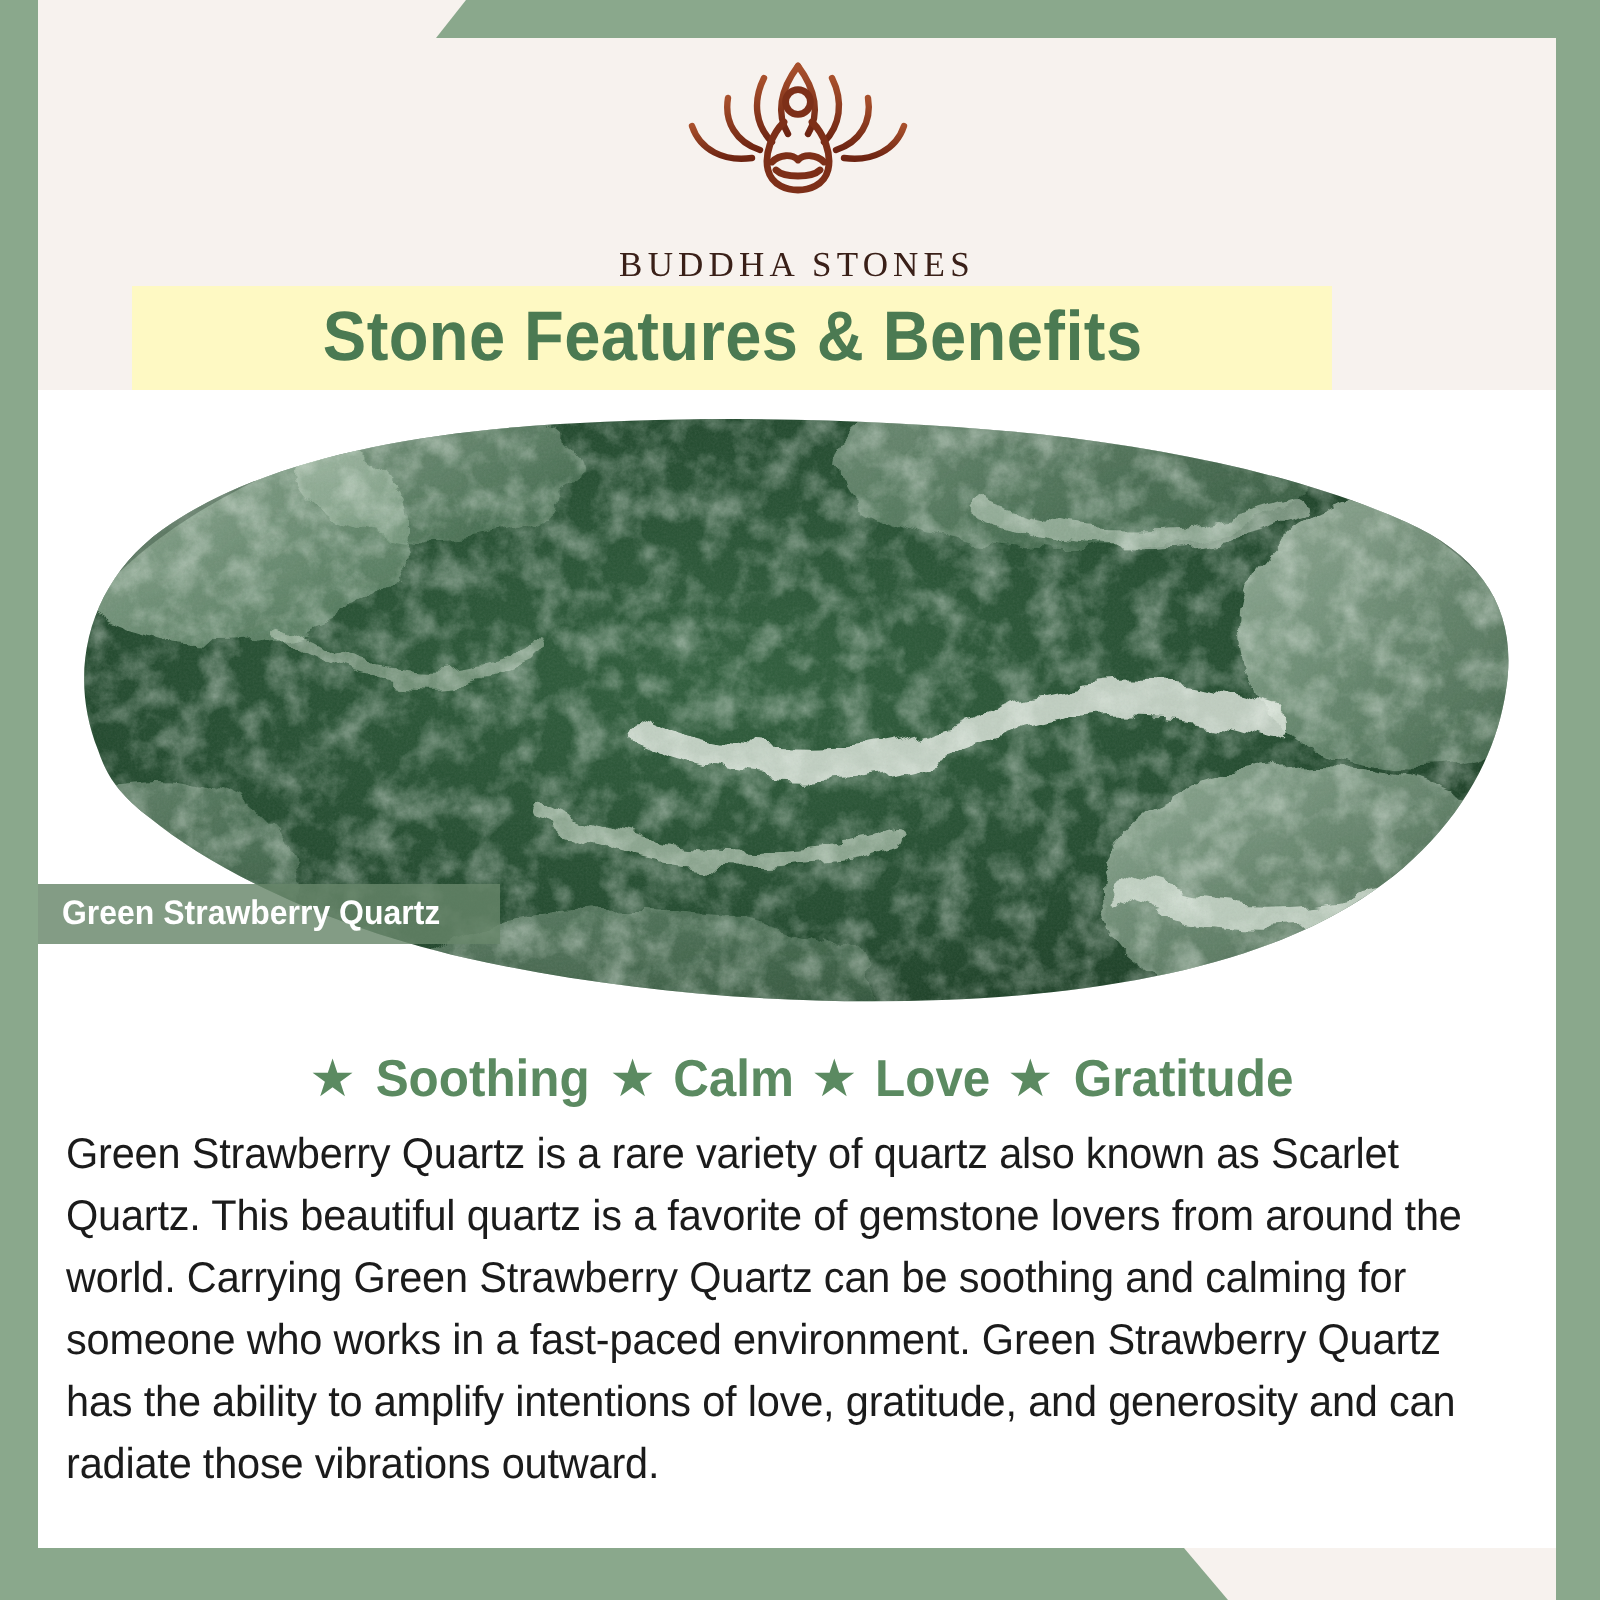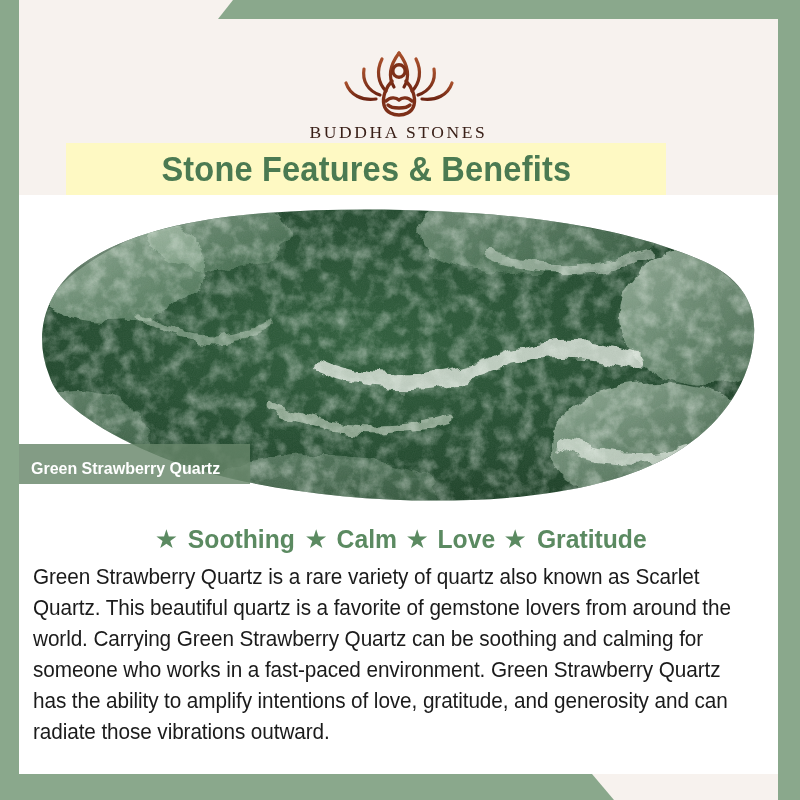--- a/index.html
+++ b/index.html
@@ -78,21 +78,21 @@
     position: absolute;
     top: 19px;
     left: 19px;
     right: 22px;
     height: 124px;
     background: #f7f2ee;
     z-index: 3;
     display: flex;
     flex-direction: column;
     align-items: center;
-    justify-content: flex-end;
+    justify-content: space-between;
   }
   .logo-mark {
     margin-top: 6px;
     width: 150px;
     height: 76px;
   }
   .brand-name {
     font-family: "Liberation Serif", serif;
     font-size: 17.5px;
     letter-spacing: 2.6px;
@@ -141,23 +141,23 @@
     left: 0;
     width: 759px;
     height: 317px;
     display: block;
   }
 
   
   .photo-caption {
     position: absolute;
     left: 0;
-    bottom: 28px;
+    bottom: 40px;
     height: 30px;
-    padding: 10px 18px 0 12px;
+    padding: 0 18px 0 12px;
     display: flex;
     align-items: center;
     background: rgba(104, 134, 106, 0.82);
     z-index: 6;
   }
   .photo-caption-text {
     font-family: "Liberation Sans Narrow", "Liberation Sans", sans-serif;
     font-weight: bold;
     font-size: 17px;
     color: #ffffff;

